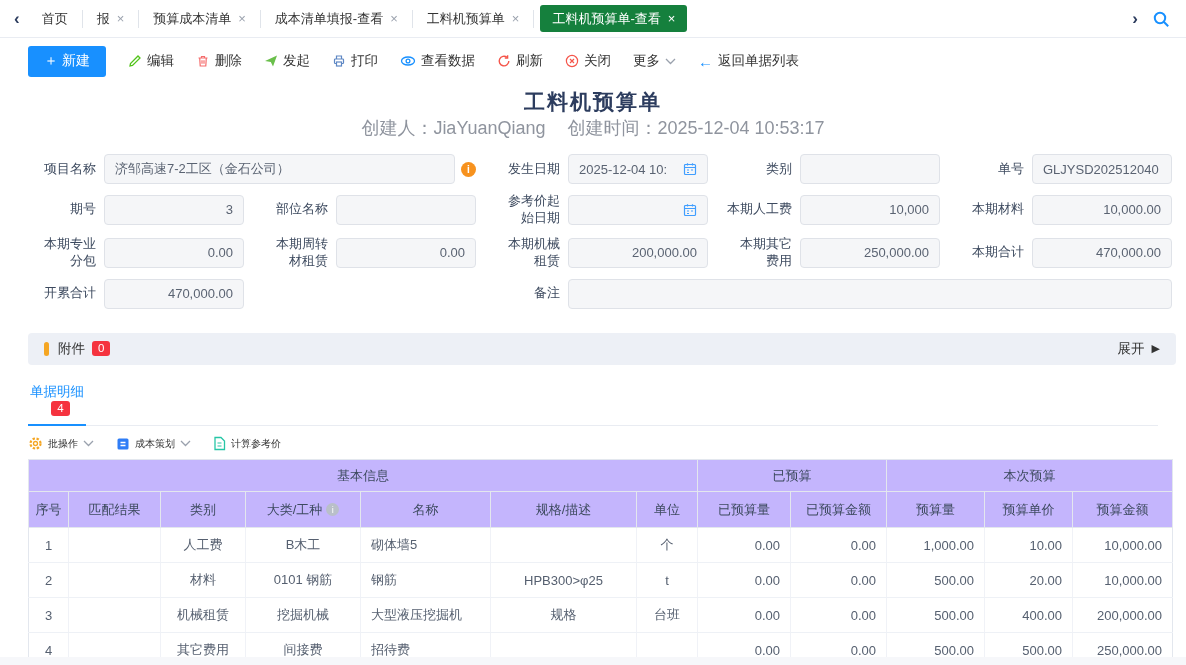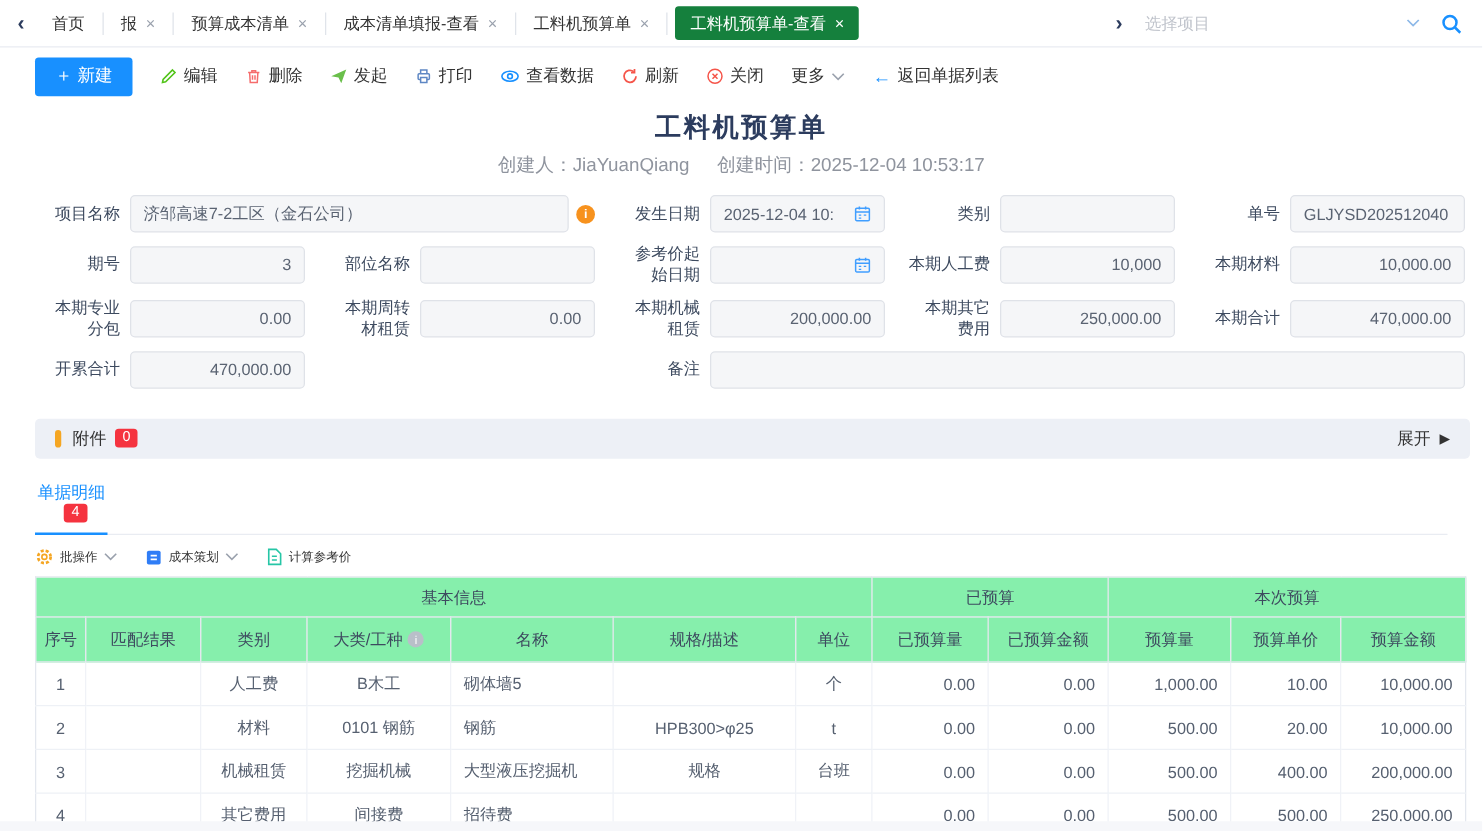--- a/index.html
+++ b/index.html
@@ -21,21 +21,21 @@
 
   
   .toolbar { height:46px; display:flex; align-items:center; padding:0 28px; gap:22px; }
   .btn-new { background:#1890ff; color:#fff; border:none; border-radius:3px; height:31px; padding:0 16px; font-size:14px; display:flex; align-items:center; gap:4px; cursor:pointer; font-family:inherit; }
   .tool { display:flex; align-items:center; gap:5px; font-size:13.5px; color:#333; cursor:pointer; }
   .ic { display:block; }
   .back-arrow { color:#1890ff; font-size:15px; }
 
   
   .doc-title { text-align:center; font-size:21px; font-weight:bold; color:#2c3c5e; letter-spacing:2px; margin-top:4px; }
-  .doc-sub { text-align:center; font-size:15px; color:#8f949e; margin-top:7px; display:flex; justify-content:center; gap:22px; }
+  .doc-sub { text-align:center; font-size:18px; color:#8f949e; display:flex; justify-content:center; gap:22px; }
 
   
   .form { margin:14px 14px 0 28px; display:grid; grid-template-columns:repeat(5,1fr); column-gap:16px; row-gap:9px; }
   .field { display:flex; align-items:center; min-height:30px; }
   .field .lbl { width:76px; flex:none; text-align:right; padding-right:8px; font-size:13px; color:#3d4a5f; line-height:1.3; white-space:pre-line; }
   .field .ctl { flex:1; height:30px; min-width:0; background:#f5f6f8; border:1px solid #dfe2e8; border-radius:4px; display:flex; align-items:center; padding:0 10px; font-size:13px; color:#5a6372; overflow:hidden; white-space:nowrap; }
   .field.num .ctl { justify-content:flex-end; }
   .field.date .ctl { justify-content:space-between; }
   .span2 { grid-column:1 / 3; }
   .remark-field { grid-column:3 / -1; }
@@ -53,21 +53,21 @@
   .detail-tabs { margin:14px 28px 0; border-bottom:1px solid #e9ecf2; }
   .detail-tab { display:inline-flex; align-items:center; padding:4px 2px 8px; color:#1890ff; font-size:13.5px; border-bottom:2px solid #1890ff; margin-bottom:-1px; cursor:pointer;flex-direction:column; }
 
   
   .subtoolbar { margin:10px 28px 8px; display:flex; align-items:center; gap:22px; }
   .subtool { display:flex; align-items:center; gap:5px; font-size:10px; color:#333; cursor:pointer; }
 
   
   .table-wrap { margin:0 14px 0 28px; }
   table { border-collapse:collapse; table-layout:fixed; width:1144px; font-size:13px; }
-  th { background:#86efac; color:#3d4a5f; font-weight:normal; border:1px solid #e3e7ee; height:32px; text-align:center; }
+  th { background:#c4b5fd; color:#3d4a5f; font-weight:normal; border:1px solid #e3e7ee; height:32px; text-align:center; }
   thead tr.cols th { height:36px; }
   td { height:35px; border-bottom:1px solid #eef1f6; border-right:1px solid #f0f2f7; color:#566070; padding:0 10px; background:#fff; overflow:hidden; white-space:nowrap; }
   tbody tr td:first-child { border-left:1px solid #e3e7ee; }
   tbody tr td:last-child { border-right:1px solid #e3e7ee; }
   .al-left { text-align:left; } .al-center { text-align:center; } .al-right { text-align:right; }
   .th-inner { display:inline-flex; align-items:center; gap:4px; }
   .ginfo { width:13px; height:13px; border-radius:50%; background:#b9bfc9; color:#fff; font-size:9px; display:inline-flex; align-items:center; justify-content:center; font-style:normal; }
 
   .hscroll { position:absolute; left:0; bottom:0; width:100%; height:8px; background:#f6f7fa; }
 </style>
@@ -101,26 +101,20 @@
       <span>工料机预算单</span>
       <span class="x">×</span>
     </div>
     <span class="vsep"></span>
     <div class="tab active">
       <span>工料机预算单-查看</span>
       <span class="x">×</span>
     </div>
     <div class="tabbar-right">
       <span class="nav-chev">›</span>
-      <div class="proj-select">
-        <span class="ph">选择项目</span>
-        <svg class="ic" width="11" height="7" viewBox="0 0 11 7">
-            <path d="M1 1l4.5 4.5L10 1" fill="none" stroke="#8cb8e8" stroke-width="1.4"></path>
-          </svg>
-      </div>
       <div class="search-btn">
         <svg class="ic" width="18" height="18" viewBox="0 0 18 18">
             <circle cx="8" cy="8" r="5.2" fill="none" stroke="#1890ff" stroke-width="2"></circle>
             <path d="M12 12l4.2 4.2" stroke="#1890ff" stroke-width="2"></path>
           </svg>
       </div>
     </div>
   </div>
 
   <div class="toolbar">

